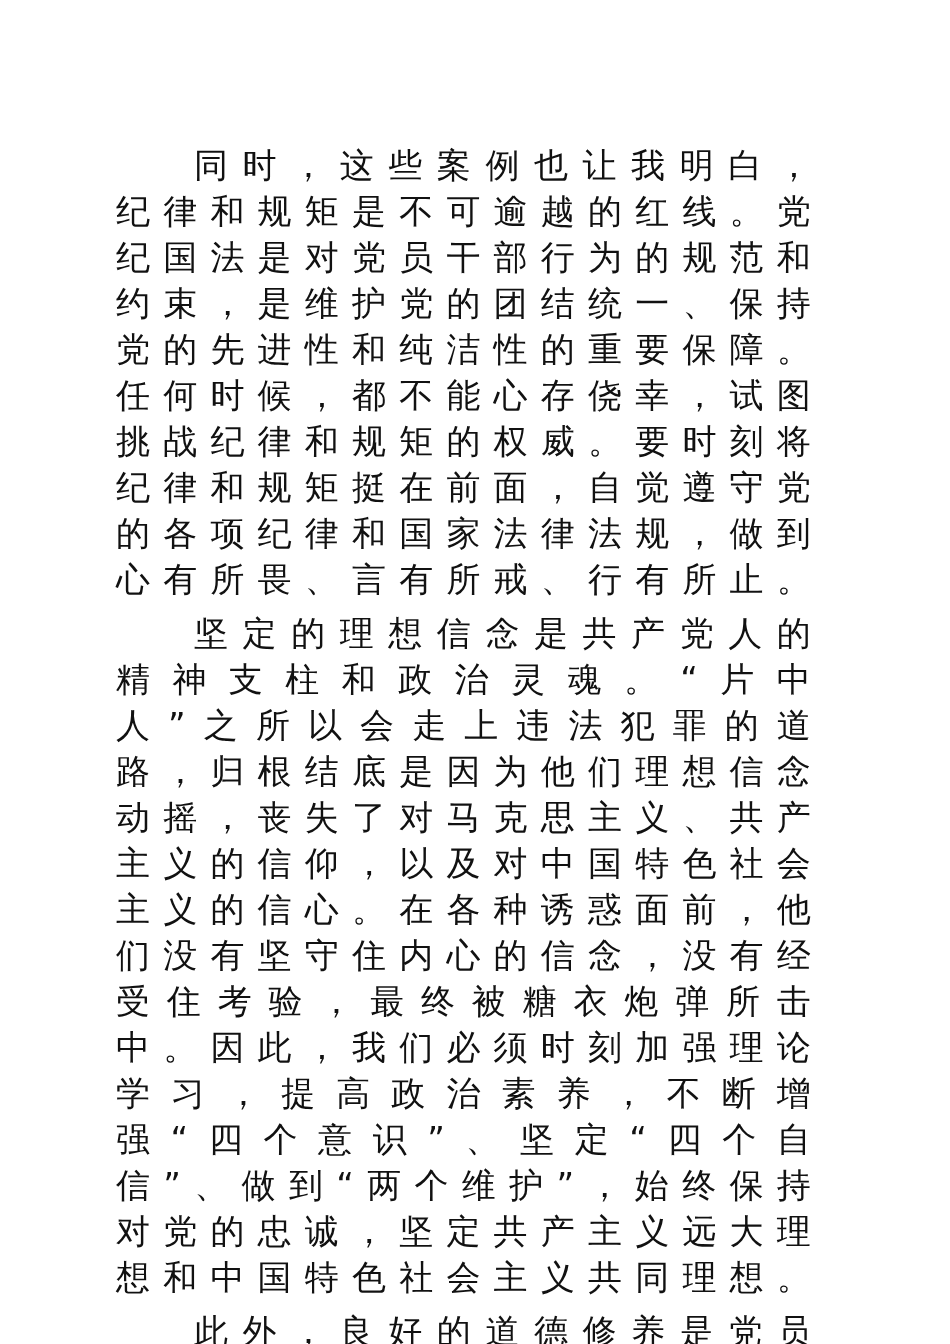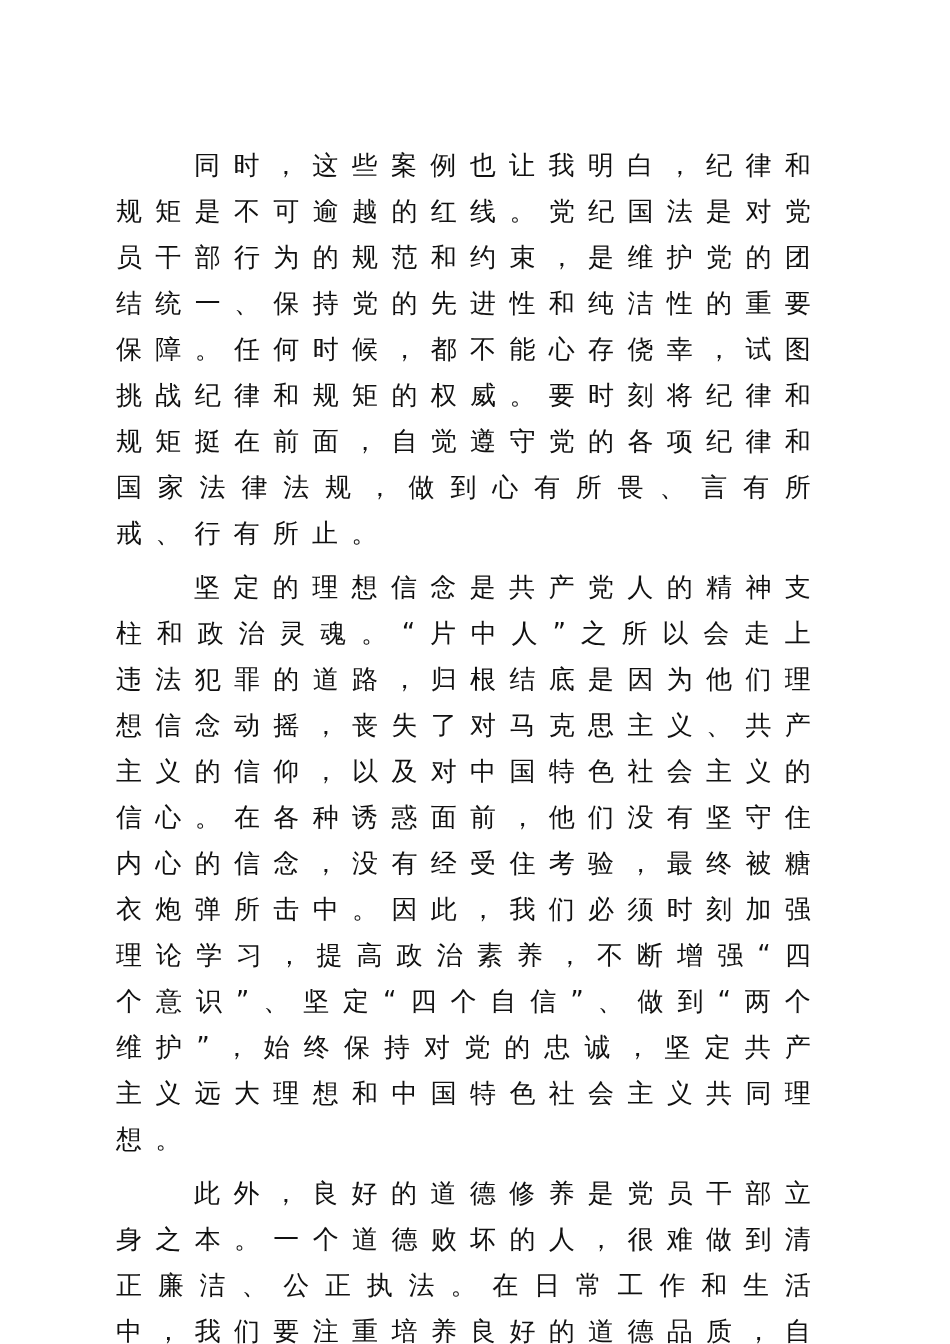--- a/index.html
+++ b/index.html
@@ -16,21 +16,21 @@
       color: #111111;
     }
     .page {
       position: absolute;
       left: 116px;
       top: 142px;
       width: 708px;
     }
     .para {
       margin: 0;
-      font-size: 26px;
+      font-size: 34px;
       line-height: 46px;
       letter-spacing: 13.2px;
       text-indent: 78px;
       text-align: justify;
       word-break: break-all;
       white-space: normal;
     }
     .para + .para {
       margin-top: 8px;
     }

